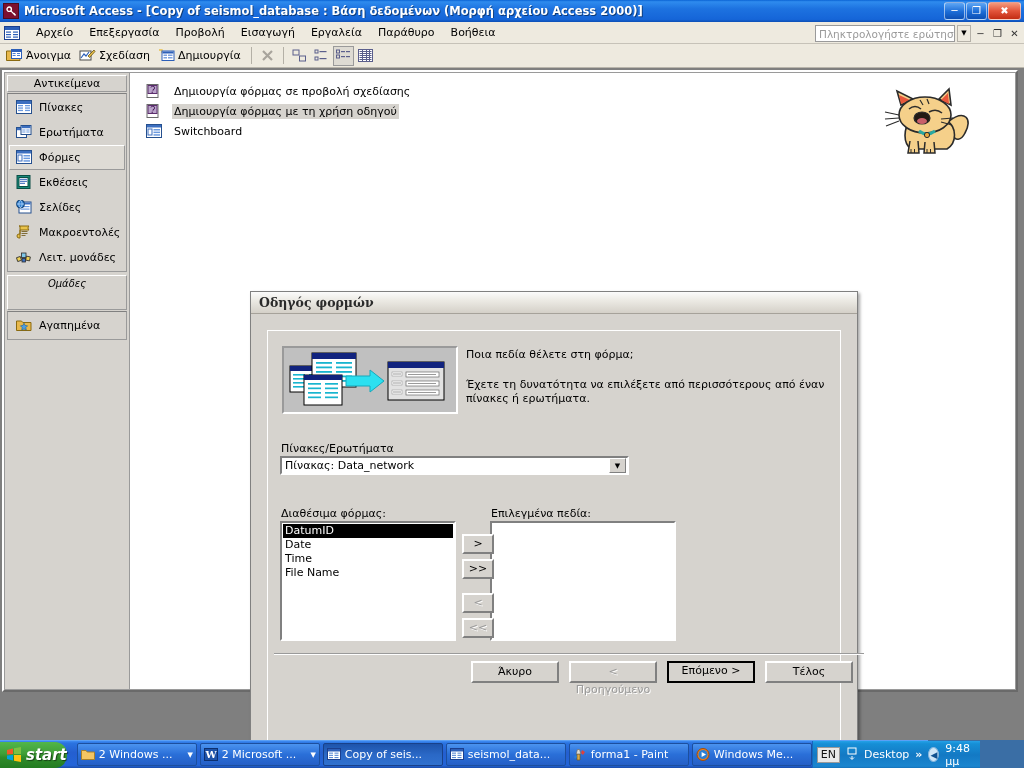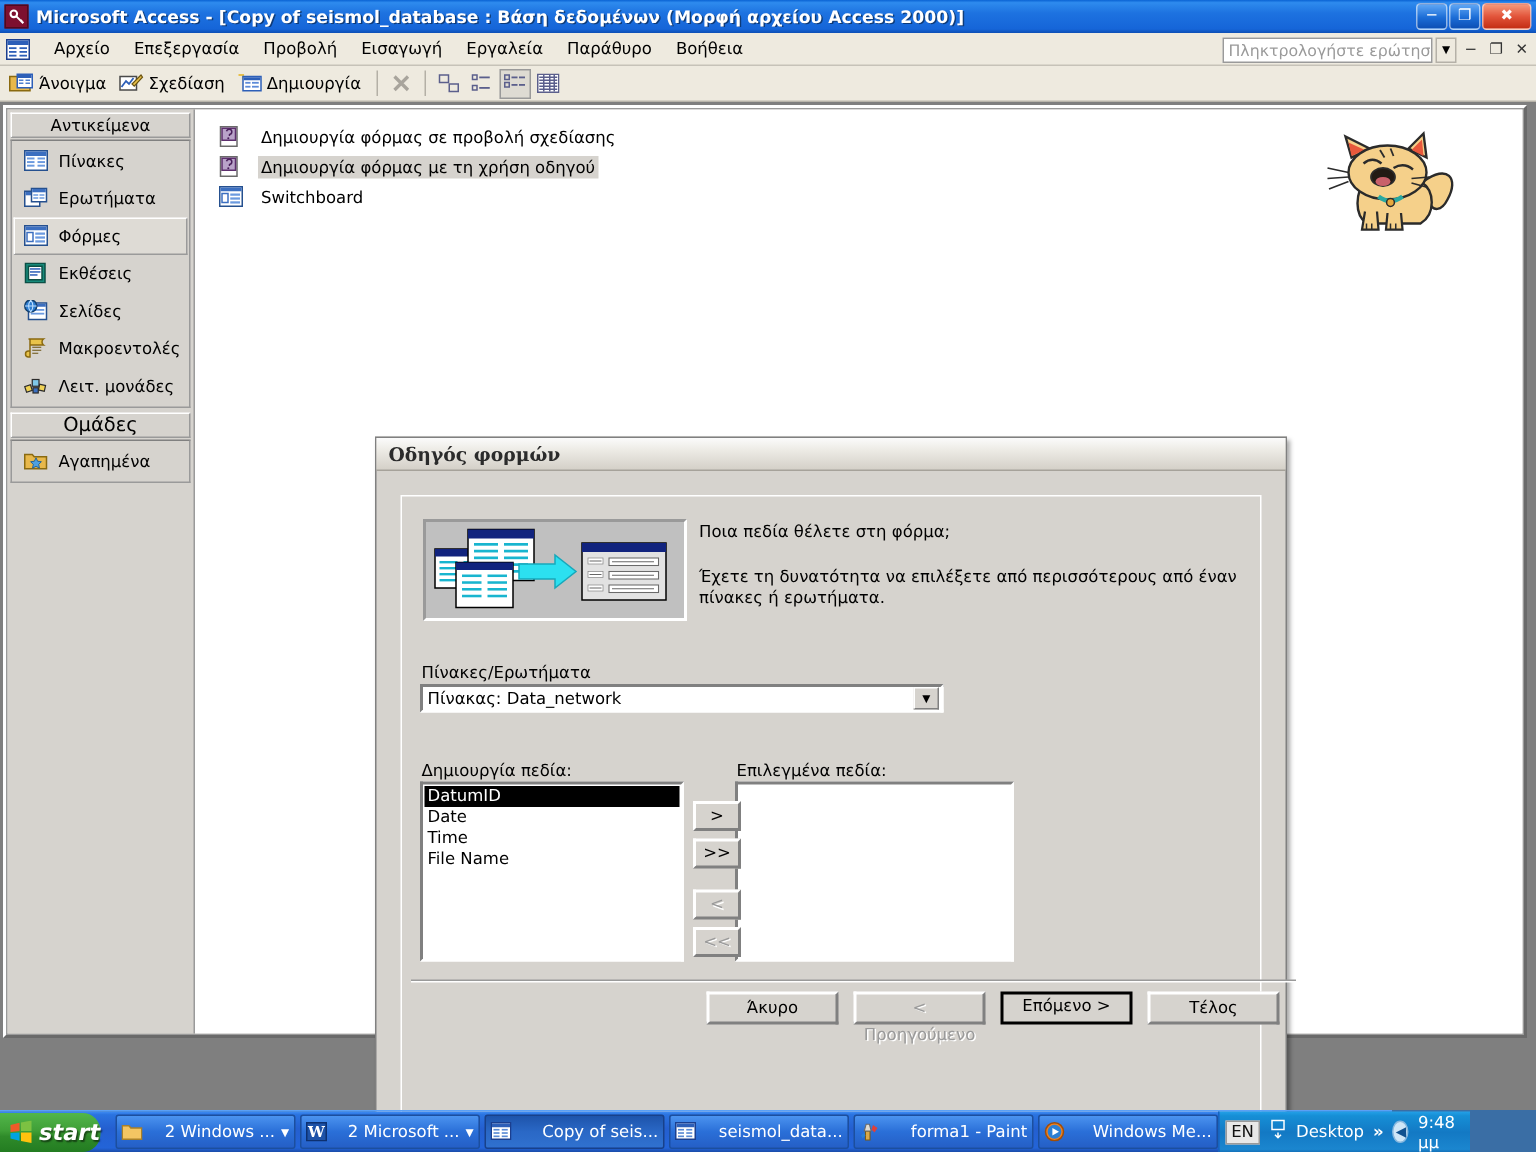--- a/index.html
+++ b/index.html
@@ -162,25 +162,25 @@
     padding-left:6px; font-size:11px;
     border:1px solid transparent;
   }
   .obj-item.selected {
     border:1px solid #9a9a9a;
     border-top-color:#fff;border-left-color:#fff;
     background:#dedbd5;
   }
   .obj-icon { width:16px;height:15px;flex:0 0 16px;position:relative; }
   .groups-header {
-    height:17px; text-align:center;font-size:13px;
+    height:35px; text-align:center;font-size:10px;
     border:1px solid #d6d3ce;
     border-top-color:#fff;border-left-color:#fff;
     border-right-color:#9a9a9a;border-bottom-color:#9a9a9a;
-    line-height:15px; margin-top:3px;margin-bottom:1px;
+    line-height:15px; margin-top:3px;margin-bottom:1px;font-style:italic;
   }
   .db-content {
     flex:1; background:#fff; position:relative; overflow:hidden;
   }
   .form-row {
     display:flex;align-items:flex-end;gap:10px;
     height:20px; padding-left:16px;
     font-size:11px;
   }
   .form-row .lbl { padding: 1px 2px; }
@@ -311,21 +311,21 @@
   .flag {
     width:16px;height:15px;position:relative;flex:0 0 16px;
   }
   .tasks { display:flex; align-items:center; gap:3px; flex:1; padding-left:6px; }
   .task {
     height:23px; width:120px;
     background: linear-gradient(to bottom,#4b93ef,#2a6fd8 50%,#255fc6);
     border:1px solid #1c4f9e;
     border-radius:2px;
     display:flex;align-items:center;gap:4px;padding:0 3px;
-    color:#fff;font-size:11px; white-space:nowrap; overflow:hidden;text-align:right;
+    color:#fff;font-size:11px; white-space:nowrap; overflow:hidden;
   }
   .task.active {
     background: linear-gradient(to bottom,#1e54ab,#2a68c6 50%,#3071cf);
     border:1px solid #18418a;
   }
   .task .ticon { width:14px;height:14px;flex:0 0 14px;position:relative; }
   .task .tlbl { flex:1; overflow:hidden; text-overflow:ellipsis; }
   .task .tarrow { font-size:7px; }
   #tray {
     display:flex;align-items:center; gap:6px;
@@ -786,21 +786,21 @@
 
         <div class="wiz-q1">Ποια πεδία θέλετε στη φόρμα;</div>
         <div class="wiz-q2">Έχετε τη δυνατότητα να επιλέξετε από περισσότερους από έναν πίνακες ή ερωτήματα.</div>
 
         <div class="lbl-tables">Πίνακες/Ερωτήματα</div>
         <div class="combo">
           <div class="val">Πίνακας: Data_network</div>
           <div class="arrow">▼</div>
         </div>
 
-        <div class="lbl-avail">Δημιουργία πεδία:</div>
+        <div class="lbl-avail">Διαθέσιμα φόρμας:</div>
         <div class="lbl-sel">Επιλεγμένα πεδία:</div>
 
         <div class="listbox" id="avail-list">
           <div class="list-item sel">DatumID</div>
           <div class="list-item">Date</div>
           <div class="list-item">Time</div>
           <div class="list-item">File Name</div>
         </div>
 
         <div class="listbox" id="sel-list"></div>

